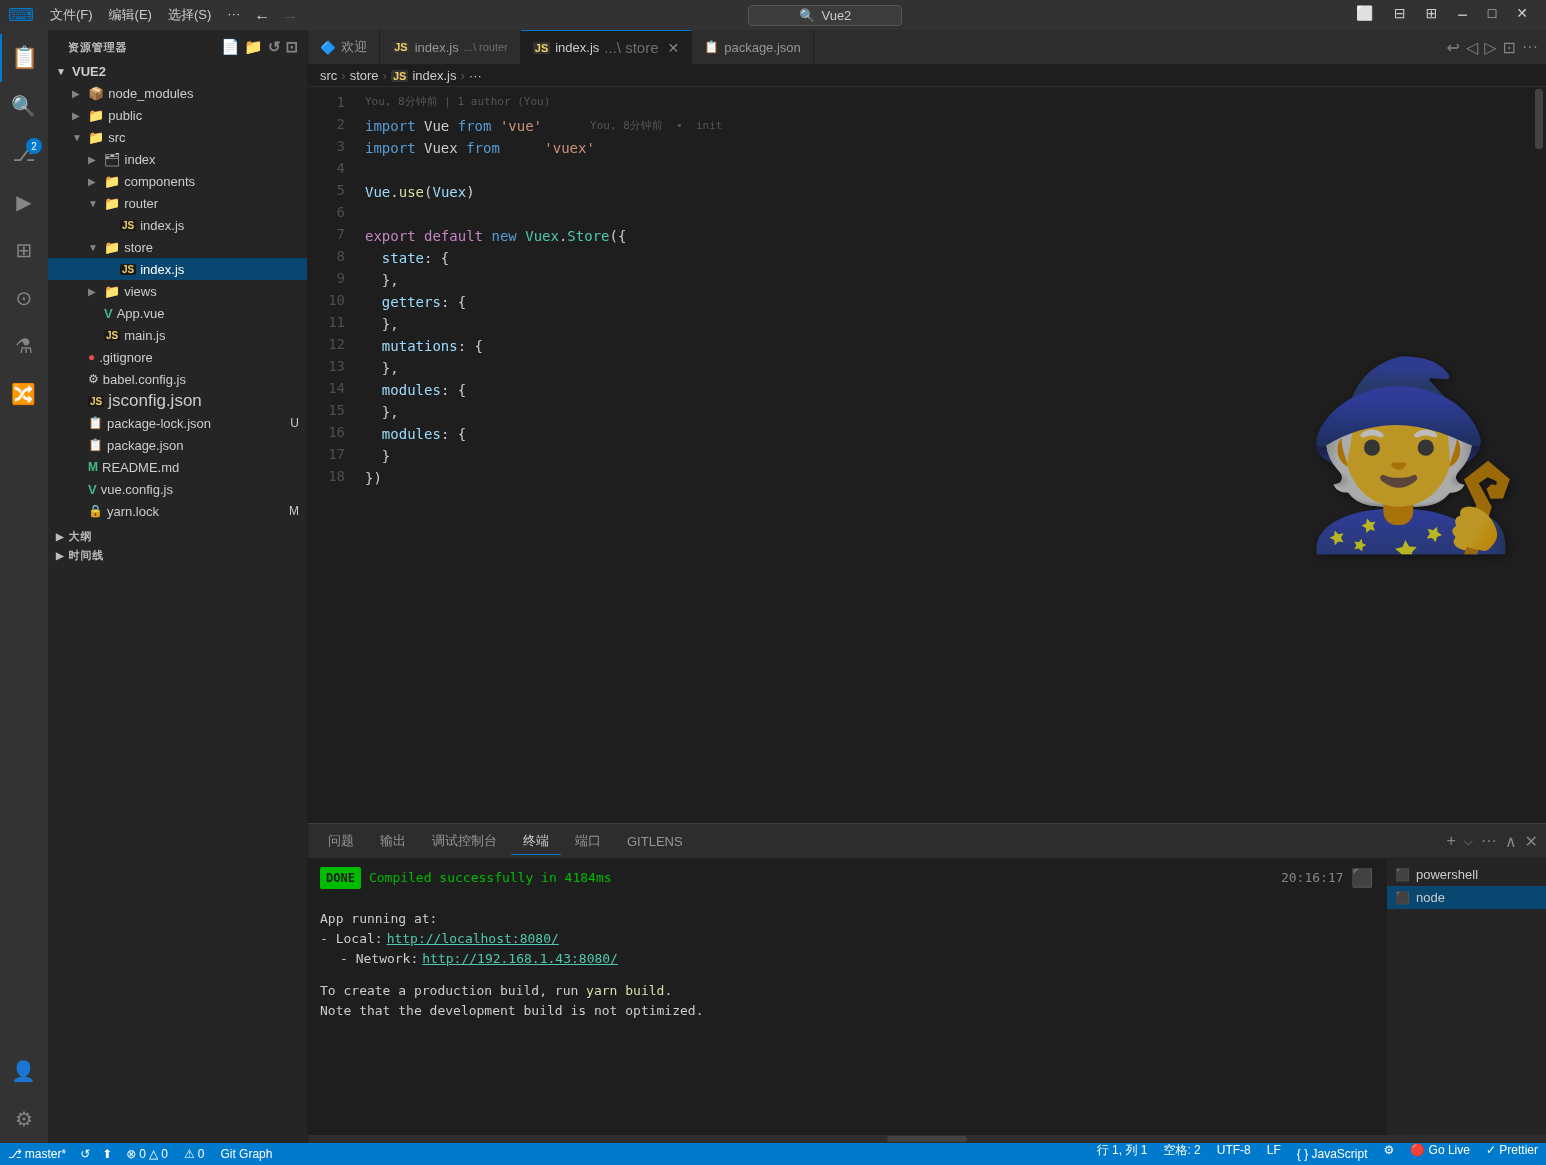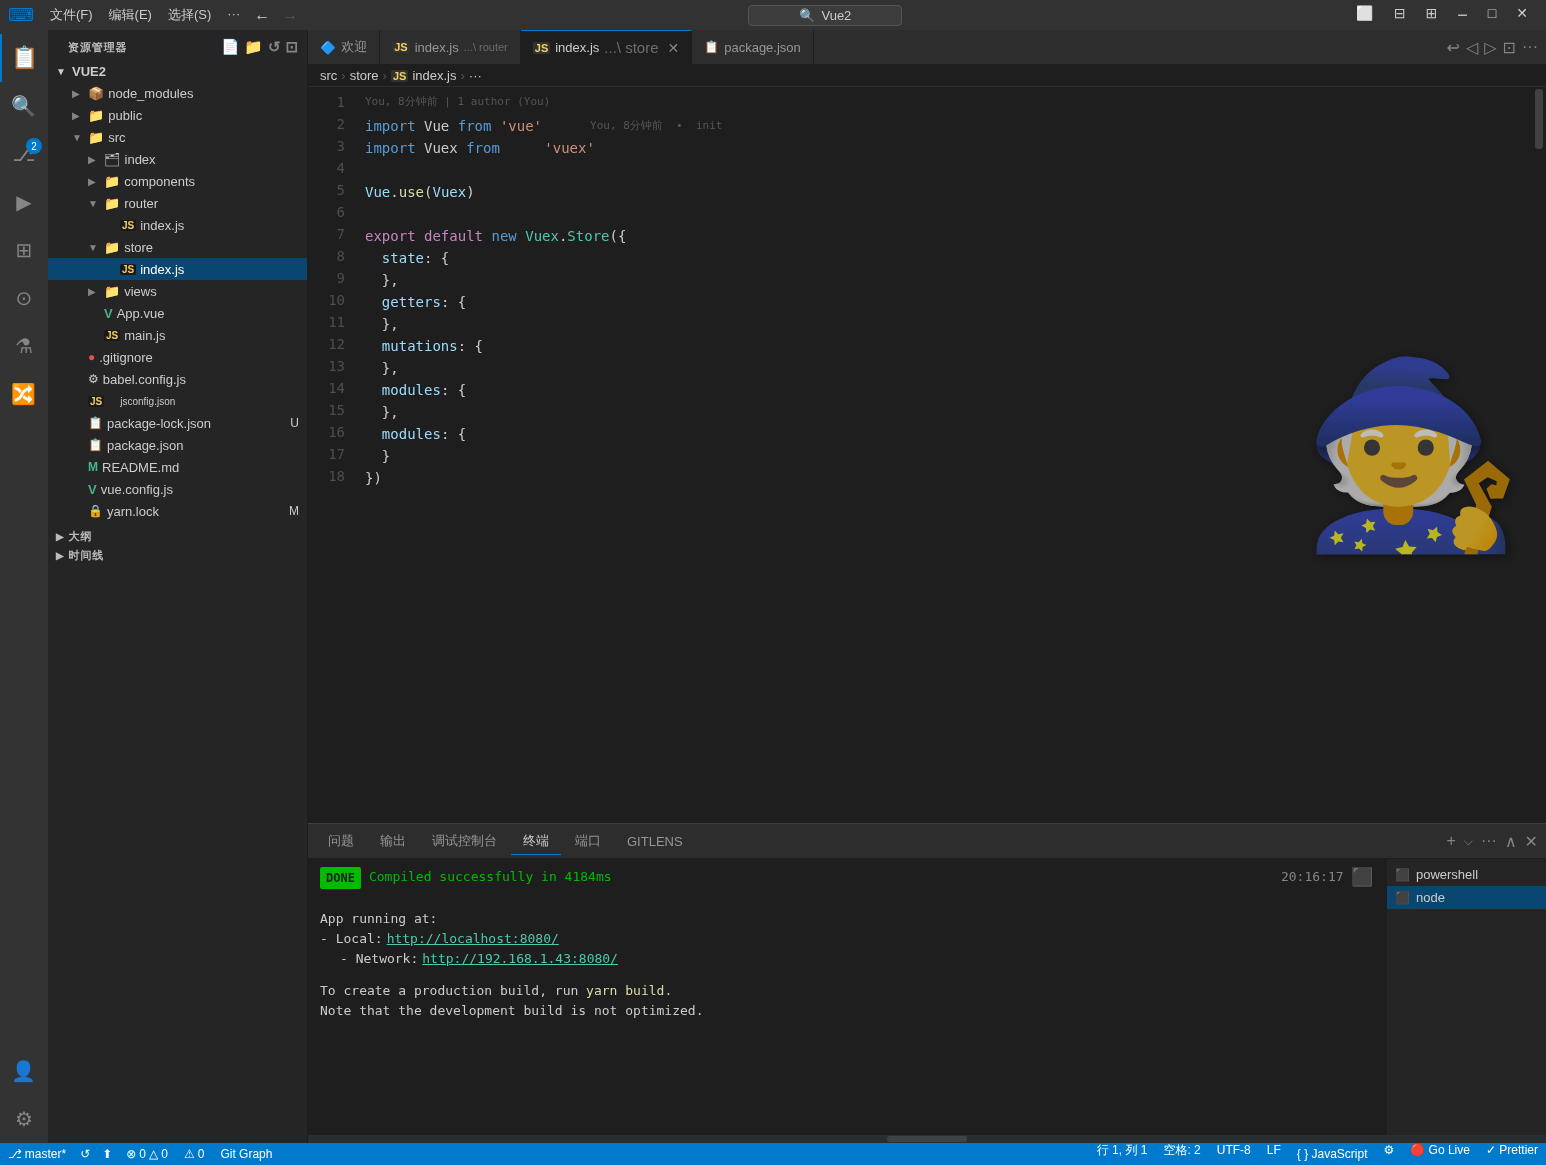--- a/index.html
+++ b/index.html
@@ -154,21 +154,21 @@
 
       <div style="display:flex;align-items:center;padding:1px 0 1px 24px;height:22px;cursor:pointer;color:#cccccc;">
         <span style="width:16px;"></span>
         <span style="font-size:12px;margin-right:4px;">⚙</span>
         <span style="font-size:13px;">babel.config.js</span>
       </div>
 
       <div style="display:flex;align-items:center;padding:1px 0 1px 24px;height:22px;cursor:pointer;color:#cccccc;">
         <span style="width:16px;"></span>
         <span style="font-size:10px;font-weight:bold;color:#f0d060;background:#1a1a1a;padding:0 2px;margin-right:4px;border-radius:2px;">JS</span>
-        <span style="font-size:10px;margin-left:12px;">jsconfig.json</span>
+        <span style="font-size:17px;">jsconfig.json</span>
       </div>
 
       <div style="display:flex;align-items:center;padding:1px 0 1px 24px;height:22px;cursor:pointer;color:#cccccc;">
         <span style="width:16px;"></span>
         <span style="font-size:12px;margin-right:4px;">📋</span>
         <span style="font-size:13px;">package-lock.json</span>
         <span style="margin-left:auto;margin-right:8px;font-size:12px;color:#cccccc;">U</span>
       </div>
 
       <div style="display:flex;align-items:center;padding:1px 0 1px 24px;height:22px;cursor:pointer;color:#cccccc;">
@@ -372,21 +372,21 @@
           <span style="cursor:pointer;font-size:12px;">⌵</span>
           <span style="cursor:pointer;font-size:16px;">···</span>
           <span style="cursor:pointer;font-size:16px;">∧</span>
           <span style="cursor:pointer;font-size:16px;">✕</span>
         </div>
       </div>
 
       <div style="display:flex;flex:1;overflow:hidden;">
 
         <div style="flex:1;padding:8px 12px;font-family:'Consolas',monospace;font-size:13px;line-height:20px;overflow-y:auto;color:#cccccc;">
-          <div style="display:flex;align-items:flex-start;gap:8px;margin-bottom:8px;">
+          <div style="display:flex;align-items:center;gap:8px;margin-bottom:8px;">
             <span style="background:#00bc00;color:#1e1e1e;padding:1px 6px;border-radius:2px;font-weight:bold;font-size:12px;">DONE</span>
             <span style="color:#00bc00;">Compiled successfully in 4184ms</span>
             <span style="margin-left:auto;color:#858585;">20:16:17</span>
             <span style="color:#ff4444;font-size:18px;">⬛</span>
           </div>
           <div style="height:12px;"></div>
           <div>App running at:</div>
           <div style="display:flex;align-items:center;gap:4px;">
             <span>- Local:</span>
             <span style="color:#4ec9b0;text-decoration:underline;cursor:pointer;">http://localhost:8080/</span>

